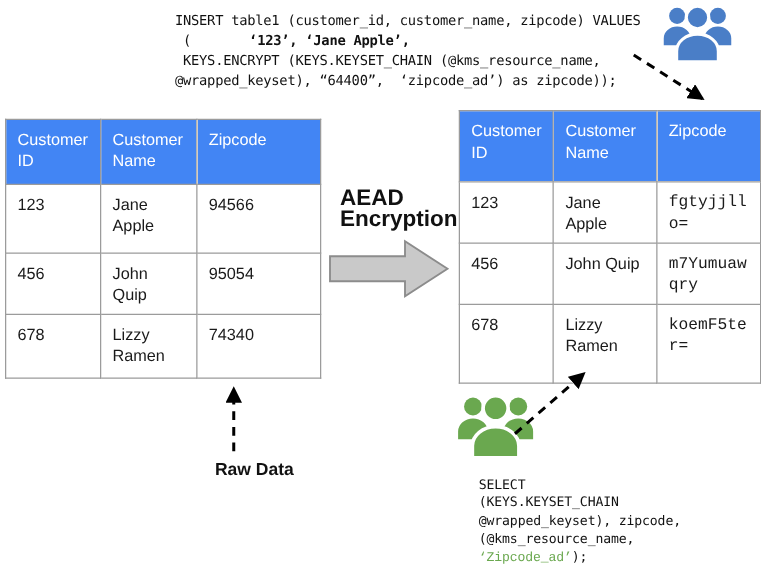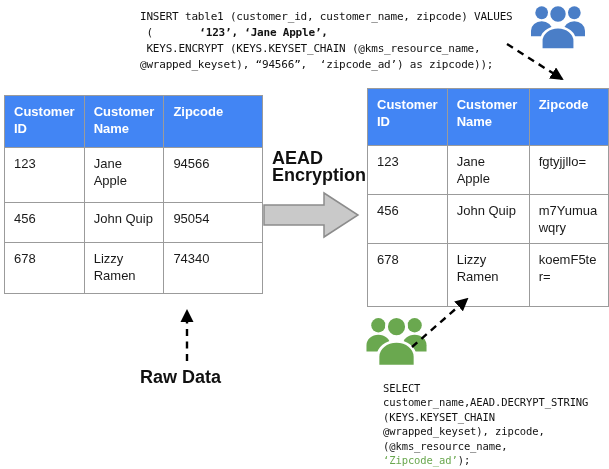--- a/index.html
+++ b/index.html
@@ -6,53 +6,53 @@
   #canvas {
     position:relative; width:609px; height:469px; background:#ffffff;
     font-family:"Liberation Sans", sans-serif; overflow:hidden;
   }
   
   .code { position:absolute; font-family:"DejaVu Sans Mono", monospace; color:#111; }
   .code .ln { white-space:pre; }
   #insert-code { left:140px; top:9px; font-size:11px; line-height:16px; letter-spacing:-0.2px; }
   #select-code { left:383px; top:381px; font-size:10.5px; line-height:14.4px; letter-spacing:-0.1px; }
   .bold { font-weight:bold;margin-left:40px; }
-  .green { color:var(--sql-highlight-green, #6aa84f); }
+  .green { color:var(--sql-highlight-green, #6aa84f);font-family:Liberation Mono, monospace; }
   
   .dtable { position:absolute; border-collapse:collapse; table-layout:fixed; background:#fff;
             font-size:13px; color:#1a1a1a; }
   .dtable th, .dtable td { border:1px solid #9b9b9b; vertical-align:top; padding:7px 9px;
             text-align:left; overflow:hidden; line-height:17px; }
-  .dtable th { background:var(--table-header, #4285f4); color:#ffffff; font-weight:bold; }
+  .dtable th { background:var(--table-header, #4285f4); color:#ffffff; font-weight:normal; }
   #plain-table { left:4px; top:95px; }
   #cipher-table { left:367px; top:88px; }
-  #cipher-table td:last-child { word-break:break-all; }
+  #cipher-table td:last-child { word-break:break-all;font-family:Liberation Mono, monospace; }
   
   .label { position:absolute; font-weight:bold; color:#111; }
   #process-label { left:272px; top:150px; width:86px; font-size:18px; line-height:17px; }
-  #raw-data-label { left:140px; top:367px; width:95px; font-size:18px; text-align:left; }
+  #raw-data-label { left:140px; top:367px; width:95px; font-size:14px; text-align:right; }
   
   .users-icon { position:absolute; }
   .users-icon svg { display:block; width:100%; height:100%; }
   #users-icon-top { color:var(--users-blue, #4a7ec7); left:528px; top:2px; width:60px; height:48px; }
   #users-icon-bottom { color:var(--users-green, #6aa84f); left:366px; top:312px; width:61px; height:56px; }
   
   #process-arrow { position:absolute; left:263px; top:190px; }
   #overlay { position:absolute; left:0; top:0; pointer-events:none; }
 </style>
 </head>
 <body>
 
 <div id="canvas">
 
   <div id="insert-code" class="code">
     <div class="ln">INSERT table1 (customer_id, customer_name, zipcode) VALUES</div>
     <div class="ln"><span> ( </span><span class="bold">‘123’, ‘Jane Apple’,</span></div>
     <div class="ln"> KEYS.ENCRYPT (KEYS.KEYSET_CHAIN (@kms_resource_name,</div>
-    <div class="ln">@wrapped_keyset), “94566”,  ‘zipcode_ad’) as zipcode));</div>
+    <div class="ln">@wrapped_keyset), “64400”,  ‘zipcode_ad’) as zipcode));</div>
   </div>
 
   <div id="users-icon-top" class="users-icon">
     <svg viewBox="0 0 64 56" aria-hidden="true">
       <g fill="currentColor">
         <circle cx="13" cy="12.5" r="7.5"></circle>
         <circle cx="51" cy="12.5" r="7.5"></circle>
         <path d="M0.5,40 v-6.5 a12.5,11 0 0 1 25,0 v6.5 z"></path>
         <path d="M38.5,40 v-6.5 a12.5,11 0 0 1 25,0 v6.5 z"></path>
       </g>
@@ -144,21 +144,20 @@
       </g>
       <g fill="currentColor" stroke="#ffffff" stroke-width="3">
         <circle cx="32" cy="14" r="10.5"></circle>
         <path d="M12.5,55.5 v-10 a19.5,16 0 0 1 39,0 v10 z"></path>
       </g>
     </svg>
   </div>
 
   <div id="select-code" class="code">
     <div class="ln">SELECT</div>
-    <div class="ln">customer_name,AEAD.DECRYPT_STRING</div>
     <div class="ln">(KEYS.KEYSET_CHAIN</div>
     <div class="ln">@wrapped_keyset), zipcode,</div>
     <div class="ln">(@kms_resource_name,</div>
     <div class="ln"><span class="green">‘Zipcode_ad’</span><span>);</span></div>
   </div>
 
   <svg id="overlay" width="609" height="469" viewBox="0 0 609 469">
     <defs>
       <marker id="ah" viewBox="0 0 10 10" refX="8.5" refY="5" markerWidth="5.5" markerHeight="5.5" orient="auto">
         <path d="M0,0 L10,5 L0,10 z" style="fill:var(--dashed-arrow,#000)"></path>

